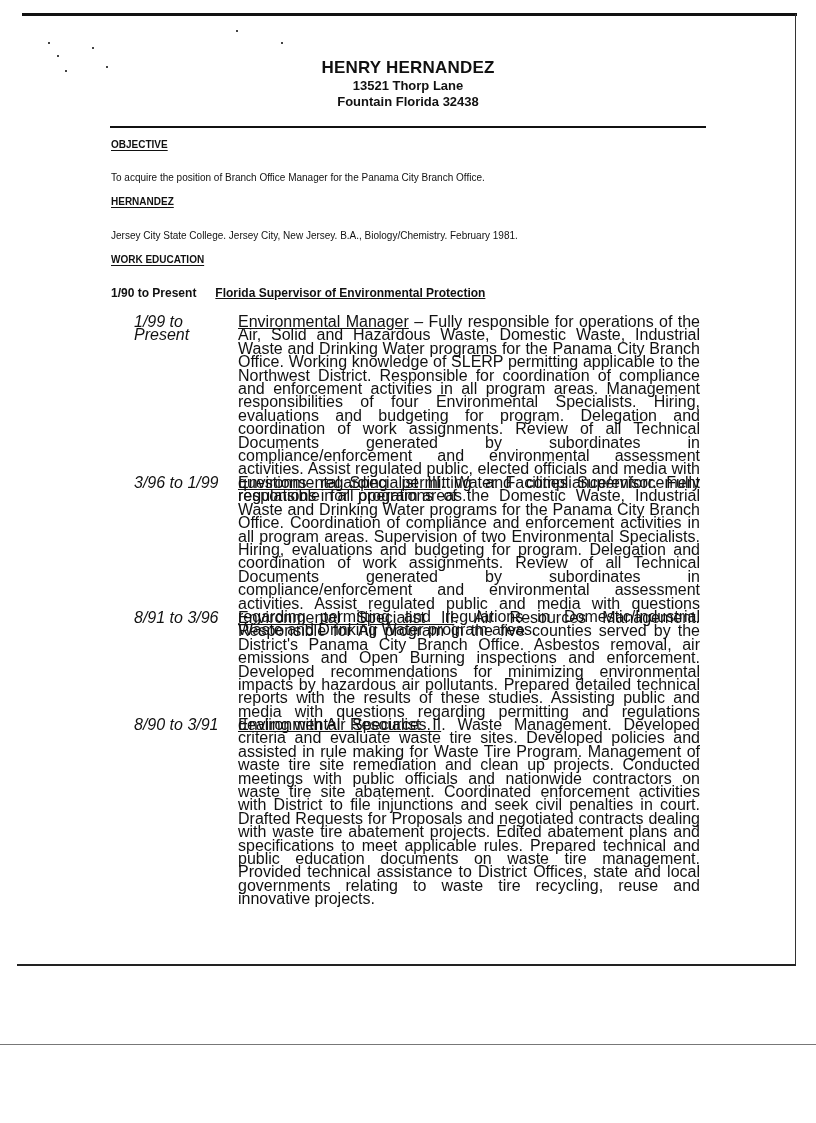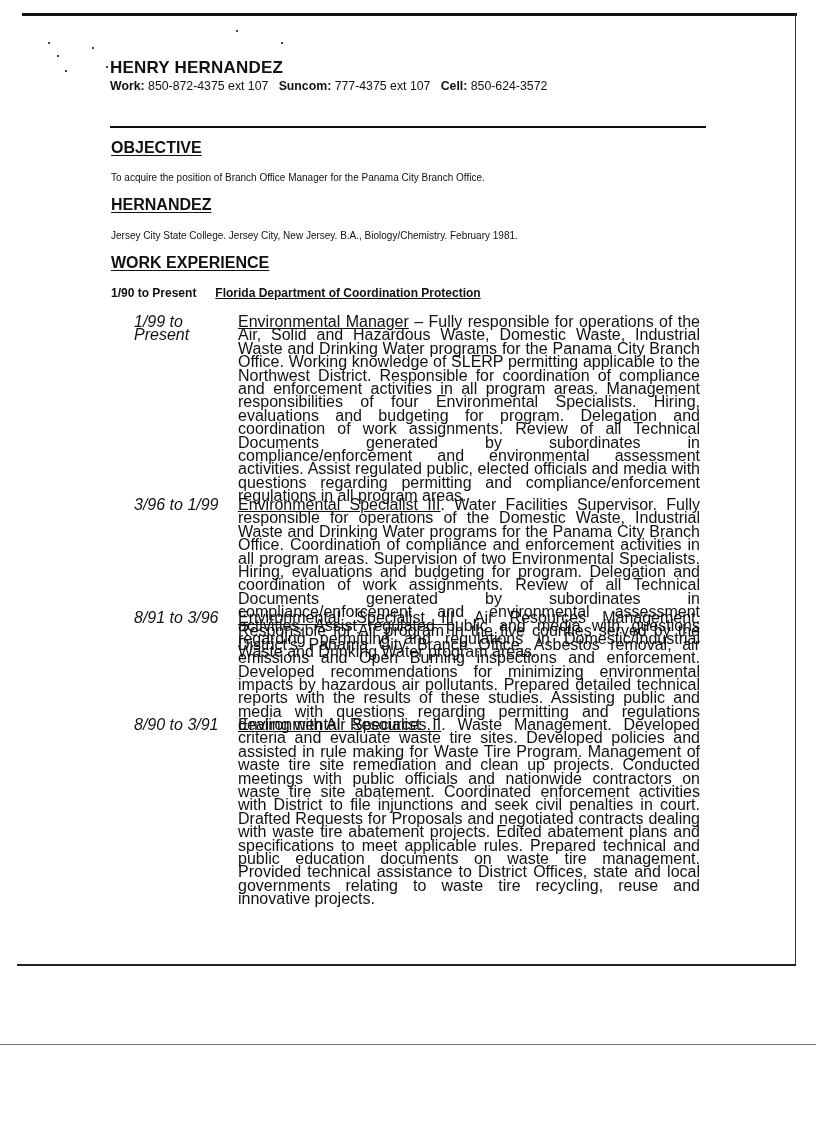--- a/index.html
+++ b/index.html
@@ -6,29 +6,29 @@
     body {
       width: 816px; height: 1123px; background: #ffffff; position: relative; overflow: hidden;
       font-family: "Liberation Sans", sans-serif; color: #111;
     }
     .rule-top { position: absolute; left: 22px; top: 13px; width: 775px; height: 3px; background: #111; }
     .rule-right { position: absolute; left: 795px; top: 14px; width: 1px; height: 952px; background: #333; }
     .rule-bottom { position: absolute; left: 17px; top: 964px; width: 779px; height: 2px; background: #222; }
     .rule-page { position: absolute; left: 0; top: 1044px; width: 816px; height: 1px; background: #777; }
     .specks span { position: absolute; width: 2px; height: 2px; background: #444; }
 
-    .header { position: absolute; left: 110px; top: 58px; width: 596px; }
+    .header { position: absolute; left: 110px; top: 58px; width: 596px; text-align: center; }
     .name { font-weight: bold; font-size: 17px; letter-spacing: 0.2px; line-height: 20px; }
     .addr { font-weight: bold; font-size: 13px; line-height: 16px; }
     .phones { font-weight: bold; font-size: 12.3px; line-height: 16px; white-space: nowrap; }
     .phones .num { font-weight: normal; }
     .header-rule { position: absolute; left: 110px; top: 126px; width: 596px; height: 2px; background: #111; }
 
     .section-title {
-      position: absolute; left: 111px; font-weight: bold; font-size: 16px; text-decoration: underline;
+      position: absolute; left: 111px; font-weight: bold; font-size: 10px; text-decoration: underline;
       text-underline-offset: 2px;
     }
     .para { position: absolute; left: 111px; font-size: 10px; white-space: nowrap; }
 
     .employer-line { position: absolute; left: 111px; top: 286px; font-size: 12px; font-weight: bold; white-space: nowrap; }
     .employer-line .dates { display: inline-block; width: 101px; }
     .employer-line .org { text-decoration: underline; }
 
     .job { position: absolute; left: 134px; width: 566px; font-size: 16px; line-height: 13.4px; }
     .job .jdates { position: absolute; left: 0; top: 0; font-style: italic; width: 100px; }
@@ -47,49 +47,43 @@
   <span style="left:57px;top:55px"></span>
   <span style="left:65px;top:70px"></span>
   <span style="left:92px;top:47px"></span>
   <span style="left:106px;top:66px"></span>
   <span style="left:236px;top:30px"></span>
   <span style="left:281px;top:42px"></span>
 </div>
 
 <div class="header">
   <div class="name">HENRY HERNANDEZ</div>
-  <div class="phones">
-    <span>Work:</span>
-    <span class="num">850-872-4375 ext 107</span>&nbsp;&nbsp;
-    <span>Suncom:</span>
-    <span class="num">777-4375 ext 107</span>&nbsp;&nbsp;
-    <span>Cell:</span>
-    <span class="num">850-624-3572</span>
-  </div>
+  <div class="addr">13521 Thorp Lane</div>
+  <div class="addr">Fountain Florida 32438</div>
 </div>
 <div class="header-rule"></div>
 
 <div class="section-title" style="top:139px">OBJECTIVE</div>
 <div class="para" style="top:172px">To acquire the position of Branch Office Manager for the Panama City Branch Office.</div>
 
 <div class="section-title" style="top:196px">HERNANDEZ</div>
 <div class="para" style="top:230px">Jersey City State College. Jersey City, New Jersey. B.A., Biology/Chemistry. February 1981.</div>
 
-<div class="section-title" style="top:254px">WORK EXPERIENCE</div>
+<div class="section-title" style="top:254px">WORK EDUCATION</div>
 <div class="employer-line">
   <span class="dates">1/90 to Present</span>
-  <span class="org">Florida Department of Coordination Protection</span>
+  <span class="org">Florida Supervisor of Environmental Protection</span>
 </div>
 
 <div class="job" style="top:315px">
   <div class="jdates">1/99 to Present</div>
   <div class="jdesc"><span class="jtitle">Environmental Manager</span><span> – Fully responsible for operations of the Air, Solid and Hazardous Waste, Domestic Waste, Industrial Waste and Drinking Water programs for the Panama City Branch Office.  Working knowledge of SLERP permitting applicable to the Northwest District.  Responsible for coordination of compliance and enforcement activities in all program areas.  Management responsibilities of four Environmental Specialists. Hiring, evaluations and budgeting for program.  Delegation and coordination of work assignments. Review of all Technical Documents generated by subordinates in compliance/enforcement and environmental assessment activities.  Assist regulated public, elected officials and media with questions regarding permitting and compliance/enforcement regulations in all program areas.</span></div>
 </div>
 
-<div class="job" style="top:498px">
+<div class="job" style="top:476px">
   <div class="jdates">3/96 to 1/99</div>
   <div class="jdesc"><span class="jtitle">Environmental Specialist III</span><span>.  Water Facilities Supervisor.  Fully responsible for operations of the Domestic Waste, Industrial Waste and Drinking Water programs for the Panama City Branch Office.  Coordination of compliance and enforcement activities in all program areas.  Supervision of two Environmental Specialists. Hiring, evaluations and budgeting for program.  Delegation and coordination of work assignments.  Review of all Technical Documents generated by subordinates in compliance/enforcement and environmental assessment activities.  Assist regulated public and media with questions regarding permitting and regulations in Domestic/Industrial Waste and Drinking Water program areas.</span></div>
 </div>
 
 <div class="job" style="top:611px">
   <div class="jdates">8/91 to 3/96</div>
   <div class="jdesc"><span class="jtitle">Environmental Specialist III</span><span>.  Air Resources Management.  Responsible for Air program in the five counties served by the District's Panama City Branch Office. Asbestos removal, air emissions and Open Burning inspections and enforcement. Developed recommendations for minimizing environmental impacts by hazardous air pollutants. Prepared detailed technical reports with the results of these studies. Assisting public and media with questions regarding permitting and regulations dealing with Air Resources.</span></div>
 </div>
 
 <div class="job" style="top:718px">

